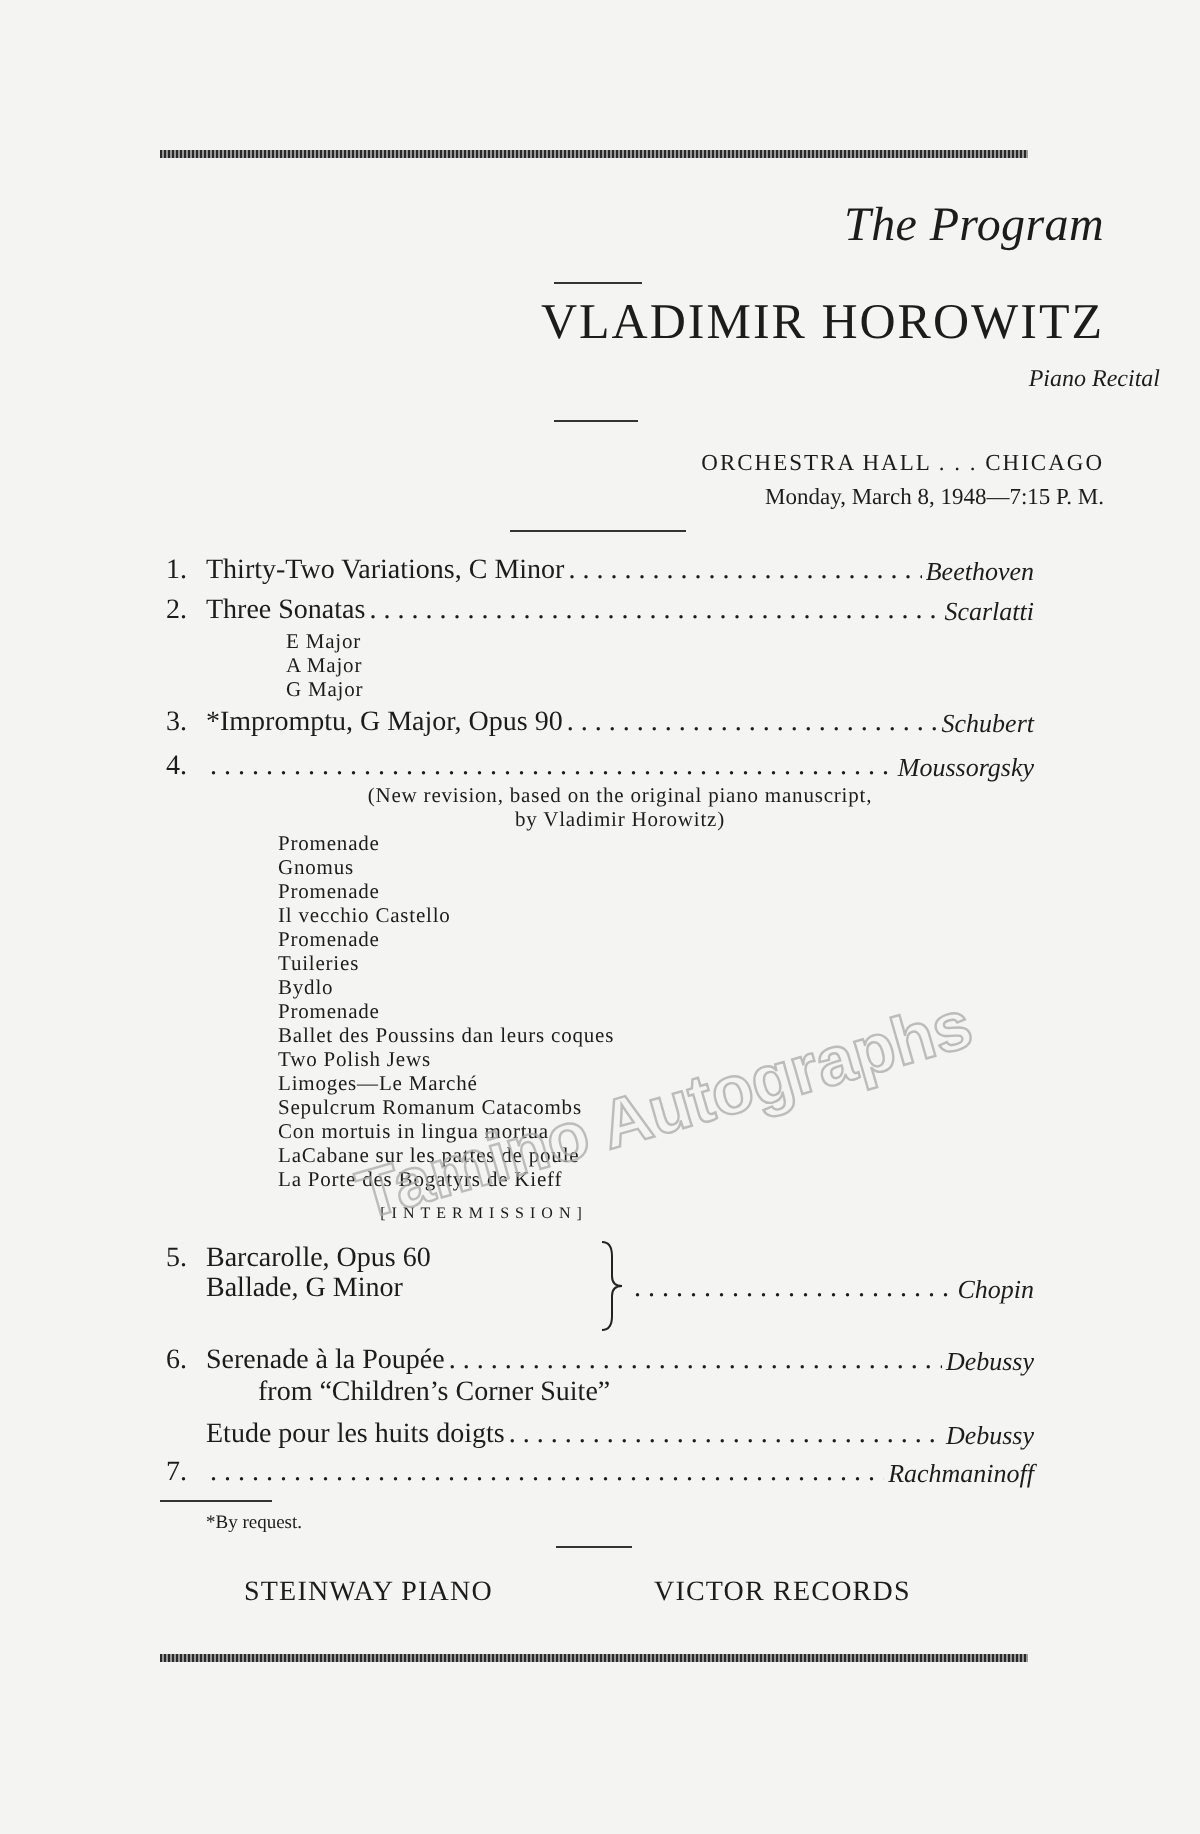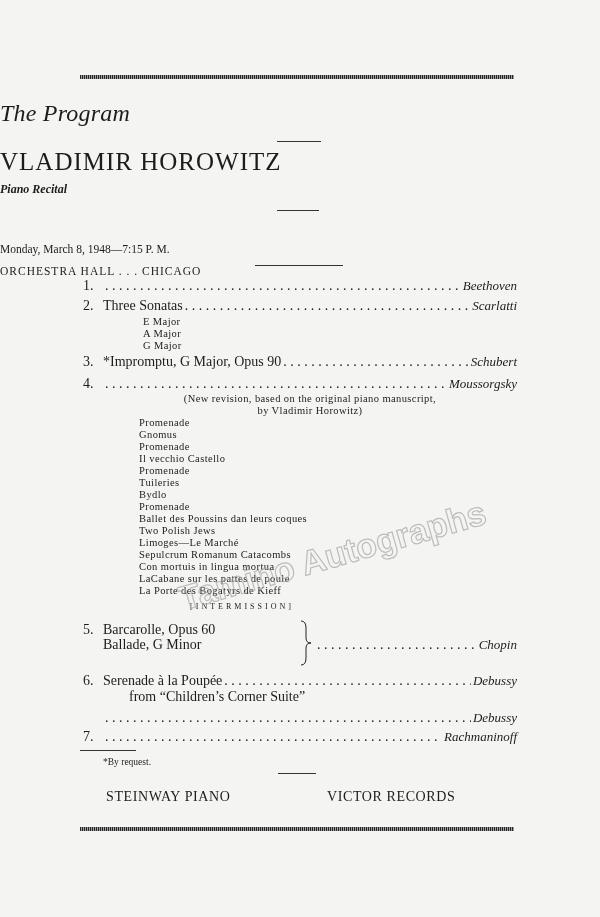--- a/index.html
+++ b/index.html
@@ -9,25 +9,25 @@
     position: relative;
     overflow: hidden;
     font-family: "Liberation Serif", "DejaVu Serif", serif;
     color: #1c1c1c;
   }
   .rule-hatched {
     position: absolute; left: 80px; width: 434px; height: 4px;
     background: repeating-linear-gradient(90deg, #2a2a2a 0 1px, #9a9a9a 1px 2px);
   }
   .short-rule { position: absolute; height: 1px; background: #333; }
-  .center { position: absolute; left: 0; width: 552px; text-align: left; }
+  .center { position: absolute; left: 0; width: 552px; text-align: right; }
   .title { top: 100px; font-style: italic; font-size: 24px; letter-spacing: 0.2px; }
   .artist { top: 148px; font-size: 25px; letter-spacing: 1px; }
-  .subtitle { top: 182px; font-style: italic; font-weight: bold; font-size: 12px; }
-  .venue { top: 226px; font-size: 11.5px; letter-spacing: 1px; margin-top: 39px; }
+  .subtitle { top: 182px; font-style: italic; font-weight: normal; font-size: 12px; padding-left: 28px; }
+  .venue { top: 226px; font-size: 11.5px; letter-spacing: 1px; }
   .date { top: 243px; font-size: 11.5px; }
 
   .line { position: absolute; left: 83px; width: 434px; font-size: 14px; display: flex; white-space: nowrap; }
   .num { width: 20px; }
   .work { }
   .dots { flex: 1; overflow: hidden; margin: 0 2px; letter-spacing: 2px; }
   .dots::before { content: ". . . . . . . . . . . . . . . . . . . . . . . . . . . . . . . . . . . . . . . . . . . . . . . . . . . . . . . . . . . . . . . . . . . . . . . . . . . . . . . . . . . . . . . . . . . . . . . . . . . . . . . . . . . . . . . . . . . . . . . . . . . . . . . . . . . . . . . . . ."; letter-spacing: 0; }
   .composer { font-style: italic; font-size: 13px; }
   .sub { position: absolute; font-size: 10.5px; line-height: 12px; letter-spacing: 0.4px; }
   .note { position: absolute; left: 0; width: 600px; text-align: center; font-size: 10.5px; line-height: 12px; letter-spacing: 0.4px; }
@@ -52,20 +52,21 @@
 <div class="short-rule" style="left:277px; width:44px; top:141px;"></div>
 <div class="center artist">VLADIMIR HOROWITZ</div>
 <div class="center subtitle">Piano Recital</div>
 <div class="short-rule" style="left:277px; width:42px; top:210px;"></div>
 <div class="center venue">ORCHESTRA HALL . . . CHICAGO</div>
 <div class="center date">Monday, March 8, 1948—7:15 P. M.</div>
 <div class="short-rule" style="left:255px; width:88px; top:265px;"></div>
 
 <div class="line" style="top:278px;">
   <span class="num">1.</span>
+  <span class="work">Thirty-Two Variations, C Minor</span>
   <span class="dots"></span>
   <span class="composer">Beethoven</span>
 </div>
 
 <div class="line" style="top:298px;">
   <span class="num">2.</span>
   <span class="work">Three Sonatas</span>
   <span class="dots"></span>
   <span class="composer">Scarlatti</span>
 </div>
@@ -129,32 +130,33 @@
 <div class="line" style="top:673px;">
   <span class="num">6.</span>
   <span class="work">Serenade à la Poupée</span>
   <span class="dots"></span>
   <span class="composer">Debussy</span>
 </div>
 <div style="position:absolute; left:129px; top:689px; font-size:14px;">from “Children’s Corner Suite”</div>
 
 <div class="line" style="top:710px;">
   <span class="num"></span>
+  <span class="work">Etude pour les huits doigts</span>
   <span class="dots"></span>
   <span class="composer">Debussy</span>
 </div>
 
 <div class="line" style="top:729px;">
   <span class="num">7.</span>
   <span class="dots"></span>
   <span class="composer">Rachmaninoff</span>
 </div>
 
 <div class="short-rule" style="left:80px; width:56px; top:750px;"></div>
 <div class="footnote">*By request.</div>
 <div class="short-rule" style="left:278px; width:38px; top:773px;"></div>
 
-<div class="footer" style="left:106px;font-family:Liberation Serif, serif;">STEINWAY PIANO</div>
+<div class="footer" style="left:122px;font-family:Liberation Serif, serif;">STEINWAY PIANO</div>
 <div class="footer" style="left:327px;">VICTOR RECORDS</div>
 
 <div class="rule-hatched" style="top:827px;"></div>
 
 <div class="watermark">Tamino Autographs</div>
 
 </body></html>

